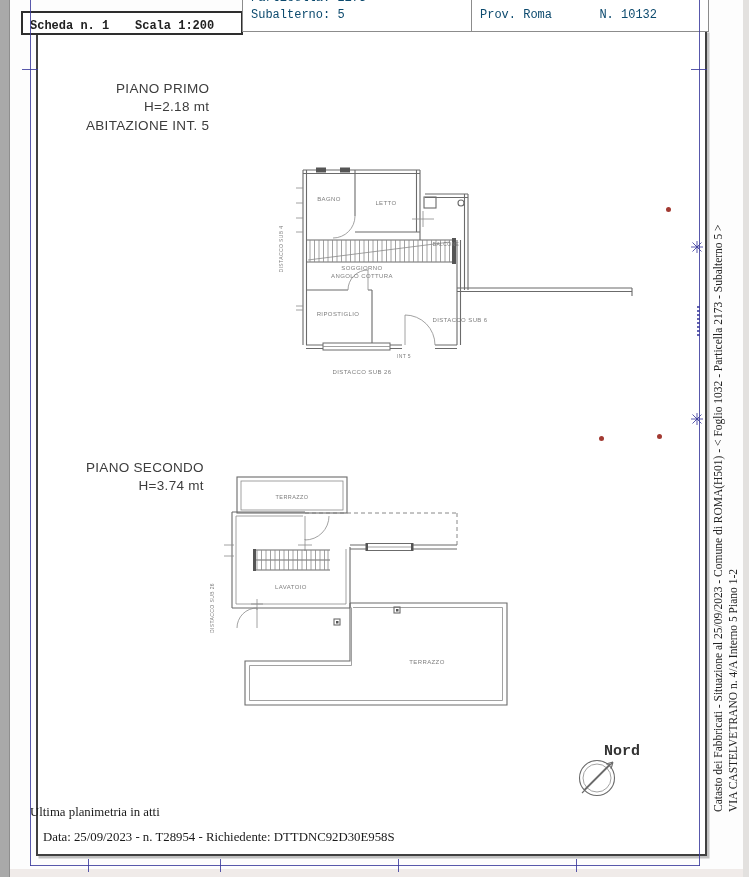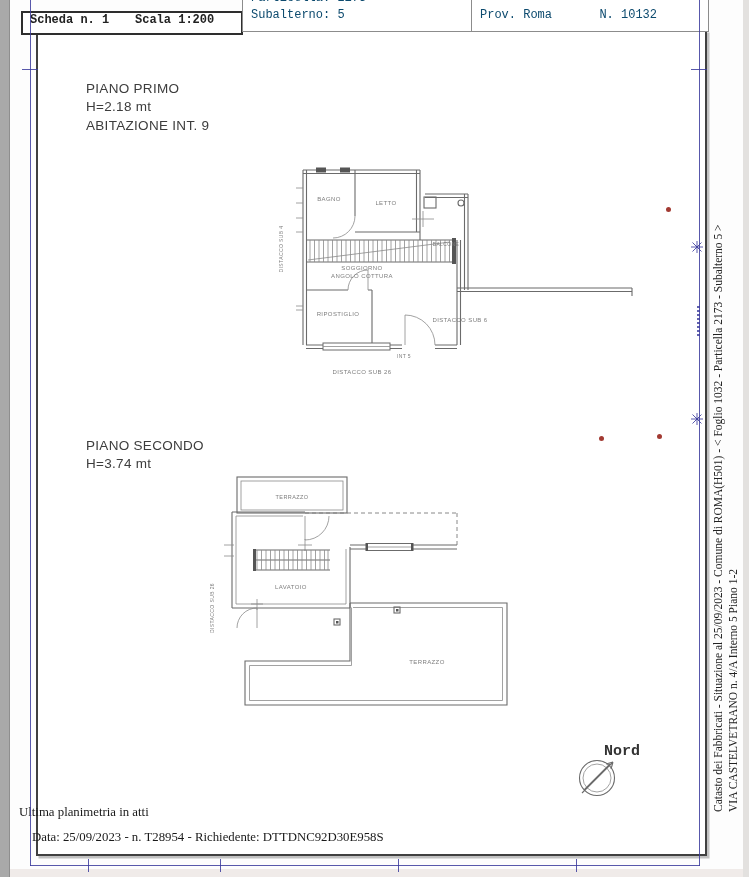--- a/index.html
+++ b/index.html
@@ -9,34 +9,34 @@
   
   .band-left{left:0;top:0;width:9px;height:877px;background:#a9a9a9;border-right:1px solid #8e8e8e;}
   .band-right{left:743px;top:0;width:6px;height:877px;background:#e3e1df;}
   .band-bottom{left:10px;top:869px;width:733px;height:8px;background:#f0ebe9;}
   
   .frame{left:36px;top:30px;width:667px;height:822px;border:2px solid #404040;
          box-shadow:2.5px 2.5px 0 rgba(120,120,120,.45);background:#ffffff;}
   
   .hbox{background:#fff;font-family:"Liberation Mono",monospace;color:#222;}
   .hbox-left{left:21px;top:11px;width:218px;height:20px;border:2px solid #2e2e2e;
-             font-size:12px;font-weight:bold;display:flex;align-items:flex-start;}
+             font-size:12px;font-weight:bold;display:flex;align-items:flex-end;}
   .hbox-left .scheda{padding-left:7px;}
   .hbox-left .scala{position:absolute;left:112px;}
   .hbox-right{left:242px;top:0;width:465px;height:31px;border:1px solid #8c8c8c;border-top:none;
               overflow:hidden;font-size:12px;color:#0c4a6e;}
   .hbox-right .clip-line{position:absolute;left:8px;top:-9px;}
   .hbox-right .sub{position:absolute;left:8px;top:8px;}
   .hbox-right .divider{position:absolute;left:228px;top:0;height:31px;border-left:1px solid #8c8c8c;}
   .hbox-right .prov{position:absolute;left:237px;top:8px;}
   .hbox-right .num{position:absolute;right:51px;top:8px;}
   
   .floor-title{color:#3d3d3d;font-size:13.5px;line-height:18.3px;letter-spacing:.3px;}
   
-  .footer-line{font-family:"Liberation Serif",serif;font-size:12.8px;color:#1a1a1a;left:19px;white-space:nowrap;}
+  .footer-line{font-family:"Liberation Serif",serif;font-size:12.8px;color:#1a1a1a;left:30px;white-space:nowrap;}
   
   .side-text{left:711px;top:812px;width:516px;transform:rotate(-90deg);transform-origin:0 0;
              font-family:"Liberation Serif",serif;font-size:11.5px;line-height:14.5px;color:#222;
              white-space:nowrap;}
   
   .nord{left:604px;top:743px;font-size:15px;font-weight:600;color:#333;font-family:Liberation Mono, monospace;}
   
   .blue{background:#3b3b9c;opacity:.85;}
   .vline{width:1px;top:0;height:866px;}
   .hline{height:1px;left:30px;width:670px;top:865px;}
@@ -57,27 +57,27 @@
 <body>
 
 <div id="page">
 
   <div class="abs band-left"></div>
   <div class="abs band-right"></div>
   <div class="abs band-bottom"></div>
 
   <div class="abs frame"></div>
 
-  <div class="abs floor-title" style="left:86px;top:80px;">
+  <div class="abs floor-title" style="left:86px;top:80px;text-align:right;">
     <div>PIANO PRIMO</div>
     <div>H=2.18 mt</div>
-    <div>ABITAZIONE INT. 9</div>
-  </div>
-
-  <div class="abs floor-title" style="left:86px;top:437px;">
+    <div>ABITAZIONE INT. 5</div>
+  </div>
+
+  <div class="abs floor-title" style="left:86px;top:459px;text-align:right;">
     <div>PIANO SECONDO</div>
     <div>H=3.74 mt</div>
   </div>
 
   <svg class="abs" style="left:255px;top:160px;" width="390" height="225" viewBox="255 160 390 225">
     <g>
 
       <path class="ln" d="M303,170 H420 M303,173.5 H420"></path>
       <rect class="dark" x="316" y="167.5" width="10" height="5"></rect>
       <rect class="dark" x="340" y="167.5" width="10" height="5"></rect>

